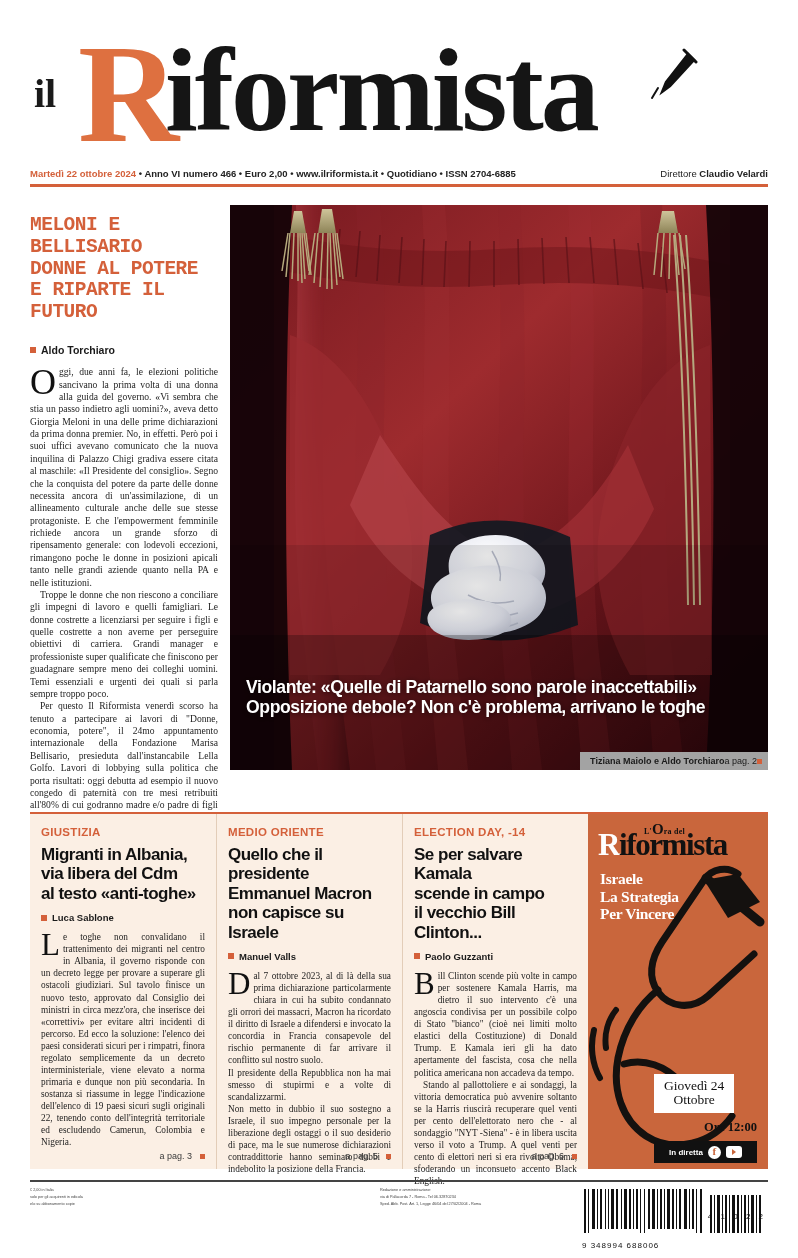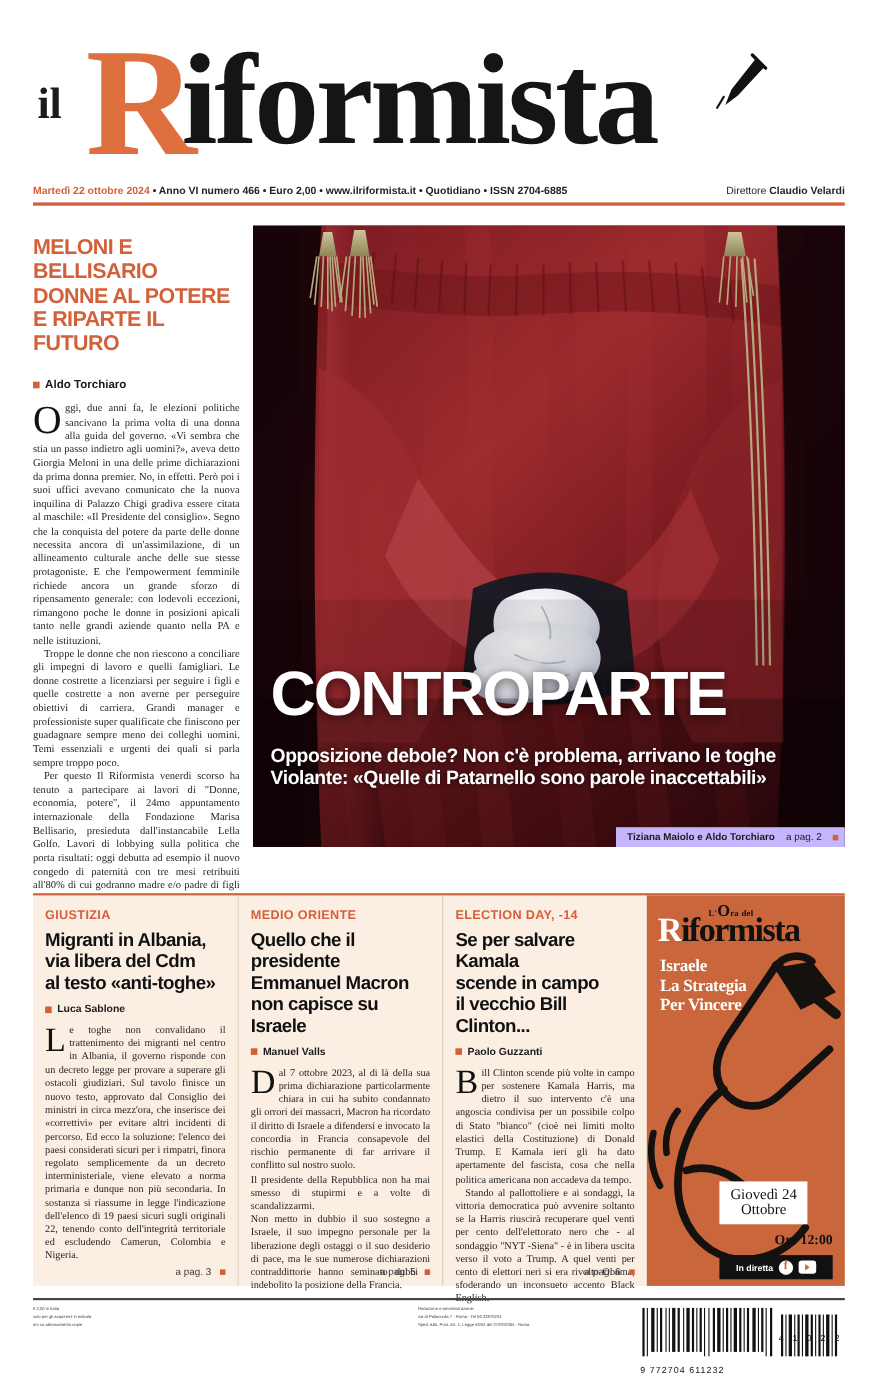--- a/index.html
+++ b/index.html
@@ -53,21 +53,21 @@
 
   
   .main{
     position:absolute;left:30px;top:205px;width:738px;
   }
   .top-row{display:flex;gap:12px;}
 
   
   .col-left{width:188px;position:relative;}
   .kicker-big{
-    font-family:Liberation Sans, sans-serif;
+    font-family:Liberation Mono, monospace;
     font-weight:700;font-size:19.5px;line-height:1.12;
     color:#D4603A;letter-spacing:-0.5px;
     text-transform:uppercase;
     margin:10px 0 0 0;
   }
   .byline{
     display:flex;align-items:center;gap:5px;
     margin-top:20px;font-size:10.5px;font-weight:700;color:#1a1a1a;
   }
   .bsq{width:6px;height:6px;background:#D4603A;display:inline-block;}
@@ -102,22 +102,22 @@
   }
   .hero-sub{
     position:absolute;left:16px;bottom:52px;right:10px;
     font-family:"Liberation Sans", sans-serif;
     font-weight:700;font-size:17.6px;line-height:1.18;color:#fff;
     letter-spacing:-0.4px;
     text-shadow:0 1px 6px rgba(0,0,0,.6);
   }
   .hero-credit{
     position:absolute;right:0;bottom:0;
-    background:#c4b5fd;padding:4px 6px 4px 10px;
-    font-size:9px;color:#1a1a1a;display:flex;align-items:center;gap:10px;
+    background:#a3a3a3;padding:4px 6px 4px 10px;
+    font-size:9px;color:#1a1a1a;display:flex;align-items:center;gap:0;
   }
   .hero-credit b{font-weight:700;}
   .hero-credit .bsq{width:5px;height:5px;}
 
   
   .bottom{
     position:absolute;left:30px;top:812px;width:738px;height:355px;
     background:#FBEFE4;
     border-top:2px solid #D4603A;
   }
@@ -396,25 +396,24 @@
                 <path d="M450 30 C458 140 462 260 464 400"></path>
                 <path d="M456 30 C464 140 468 260 470 400"></path>
               </g>
             </g>
 
             <rect x="0" y="340" width="538" height="225" fill="#000" opacity="0.1"></rect>
             <rect x="0" y="430" width="538" height="135" fill="#000" opacity="0.25"></rect>
           </svg>
 
           <div class="hero-title">
-            <div>CONTROPARTE</div>
           </div>
           <div class="hero-sub">
+            <div>Violante: «Quelle di Patarnello sono parole inaccettabili»</div>
             <div>Opposizione debole? Non c'è problema, arrivano le toghe</div>
-            <div>Violante: «Quelle di Patarnello sono parole inaccettabili»</div>
           </div>
           <div class="hero-credit">
             <b>Tiziana Maiolo e Aldo Torchiaro</b>
             <span>a pag. 2</span>
             <span class="bsq"></span>
           </div>
         </div>
       </div>
 
     </div>
@@ -579,20 +578,20 @@
               <rect x="156" y="8" width="3" height="38"></rect>
                 <rect x="161" y="8" width="2" height="38"></rect>
               <rect x="165" y="8" width="1" height="38"></rect>
                 <rect x="168" y="8" width="2" height="38"></rect>
               <rect x="172" y="8" width="1" height="38"></rect>
                 <rect x="175" y="8" width="3" height="38"></rect>
               <rect x="180" y="8" width="1" height="38"></rect>
                 <rect x="183" y="8" width="2" height="38"></rect>
             </g>
           </svg>
-          <div class="bc-digits">9  772704  611232</div>
+          <div class="bc-digits">9  348994  688006</div>
           <div class="bc-addon">4 1 0 2 2</div>
         </div>
       </div>
     </div>
   </div>
 
 </div>
 
 </body></html>

